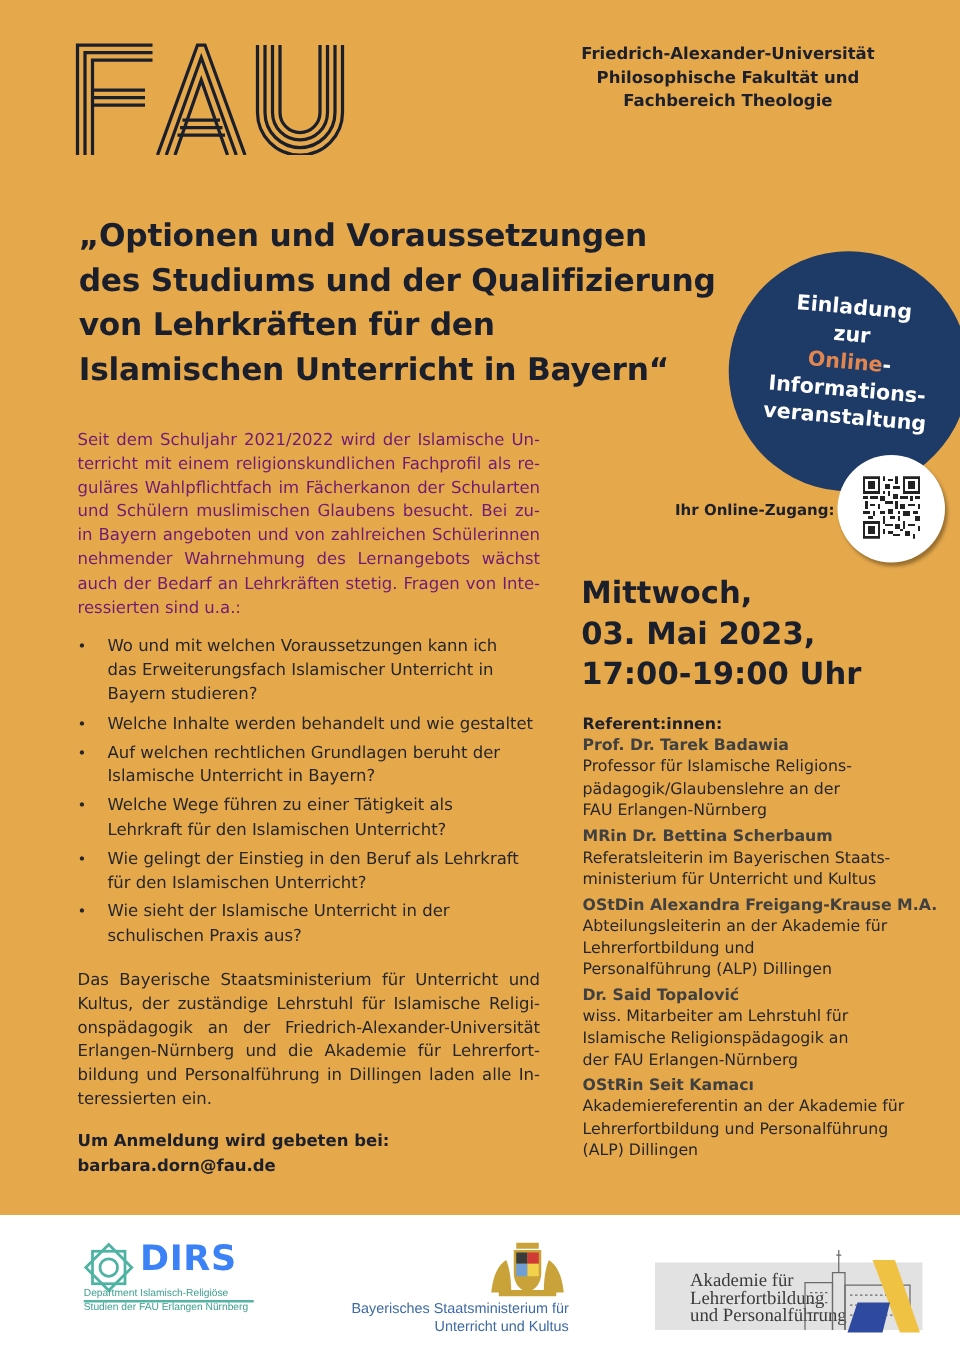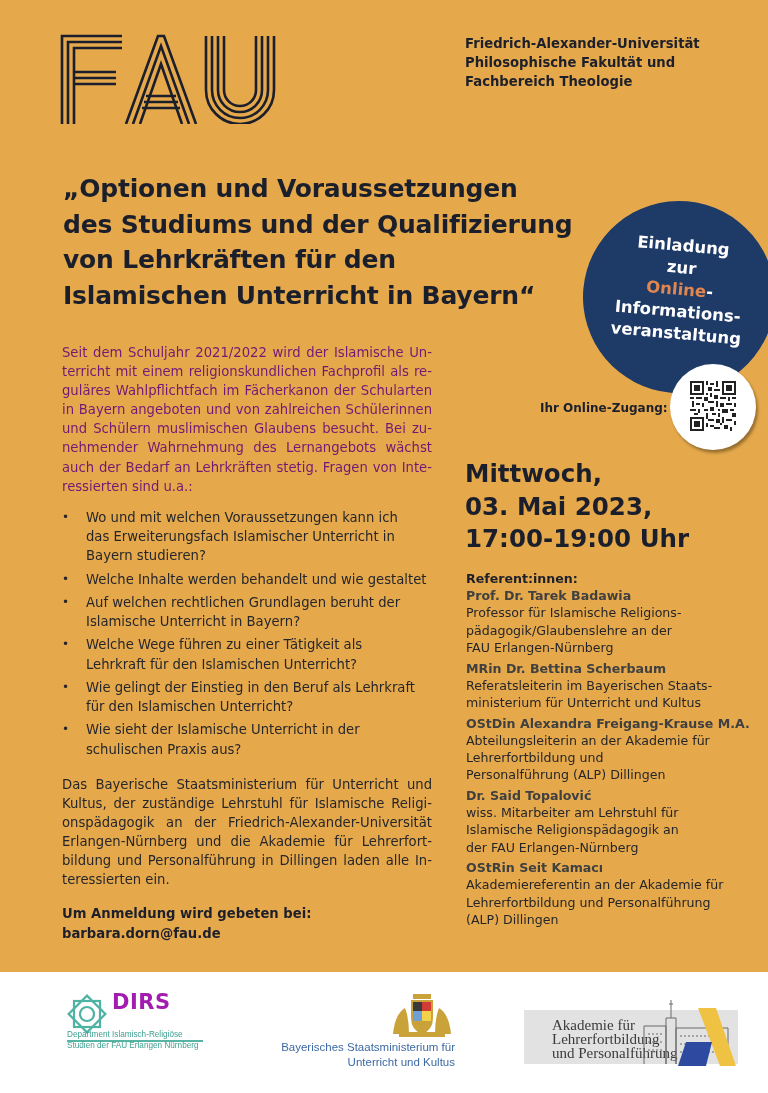--- a/index.html
+++ b/index.html
@@ -1,21 +1,21 @@
 <!DOCTYPE html>
 <html><head>
 <meta charset="utf-8">
 <style>
   * { box-sizing: border-box; margin: 0; padding: 0; }
   html, body { width: 768px; height: 1093px; overflow: hidden; }
   body { font-family: "DejaVu Sans", sans-serif; color: #1d1f2a; background: #ffffff; position: relative; }
   .poster { position: absolute; left: 0; top: 0; width: 768px; height: 972px; background: #e5a94c; }
   .logo-fau { position: absolute; left: 60px; top: 34px; width: 234px; height: 90px; }
   .inst { position: absolute; left: 465px; top: 34px; font-weight: bold; font-size: 13.2px; line-height: 19px; color: #1d1f2a; }
-  .inst div { white-space: nowrap; }
+  .inst div { white-space: nowrap; text-align: center; }
   .title { position: absolute; left: 63px; top: 171px; width: 540px; font-weight: bold; font-size: 25px; line-height: 35.5px; color: #1b1e2b; letter-spacing: -0.2px; }
   .title div { white-space: nowrap; }
   .badge { position: absolute; left: 583px; top: 201px; width: 192px; height: 192px; border-radius: 50%; background: #1e3a66; color: #ffffff; text-align: center; font-weight: bold; font-size: 16.5px; line-height: 22px; padding-top: 34px; transform: rotate(5deg); }
   .badge .hl { color: #e2864f; }
   .qr-wrap { position: absolute; left: 670px; top: 364px; width: 86px; height: 86px; border-radius: 50%; background: #ffffff; box-shadow: 2px 3px 3px rgba(60,40,10,0.45); }
   .qr { position: absolute; left: 20px; top: 17px; width: 46px; height: 50px; }
   .zugang { position: absolute; left: 540px; top: 401px; font-weight: bold; font-size: 12px; color: #1d1f2a; white-space: nowrap; }
   .intro { position: absolute; left: 62px; top: 343px; width: 370px; font-size: 13.2px; line-height: 19.1px; text-align: justify; color: #701a75; }
   .intro span.line { display: block; text-align: justify; text-align-last: justify; white-space: nowrap; }
   .intro span.last { text-align-last: left; }
@@ -29,21 +29,21 @@
   .register { position: absolute; left: 62px; top: 904px; font-weight: bold; font-size: 13.2px; line-height: 19.5px; color: #1d1f2a; }
   .date { position: absolute; left: 465px; top: 458px; font-weight: bold; font-size: 24.5px; line-height: 32.5px; color: #1b1e2b; white-space: nowrap; }
   .speakers { position: absolute; left: 466px; top: 570px; width: 290px; font-size: 12.6px; line-height: 17.2px; color: #26262a; }
   .speakers .head { font-weight: bold; color: #1d1f2a; }
   .speaker { margin-bottom: 3.5px; }
   .speaker .name { font-weight: bold; color: #404040; white-space: nowrap; }
   .speaker .role div { white-space: nowrap; }
   .footer { position: absolute; left: 0; top: 972px; width: 768px; height: 121px; background: #ffffff; }
   .dirs { position: absolute; left: 65px; top: 20px; width: 140px; height: 80px; }
   .dirs .mark { position: absolute; left: 0; top: 0; width: 44px; height: 44px; }
-  .dirs .word { position: absolute; left: 47px; top: -2px; font-weight: bold; font-size: 21px; color: #a21caf; letter-spacing: 0.5px; }
+  .dirs .word { position: absolute; left: 47px; top: -2px; font-weight: bold; font-size: 28px; color: #3b82f6; letter-spacing: 0.5px; }
   .dirs .rule { position: absolute; left: 2px; top: 48px; width: 136px; height: 1.5px; background: #56b4a5; }
   .dirs .sub { position: absolute; left: 2px; top: 37px; font-size: 8.2px; line-height: 11px; color: #3ea090; white-space: nowrap; font-family: "Liberation Sans", sans-serif; }
   .bay { position: absolute; left: 265px; top: 22px; width: 198px; height: 80px; text-align: right; }
   .bay .arms { position: absolute; left: 126px; top: 0; width: 62px; height: 44px; }
   .bay .txt { position: absolute; right: 8px; top: 46px; font-size: 11.5px; line-height: 14.5px; color: #3d6aa3; white-space: nowrap; font-family: Liberation Sans, sans-serif; }
   .alp { position: absolute; left: 524px; top: 20px; width: 220px; height: 76px; }
   .alp .box { position: absolute; left: 0; top: 18px; width: 214px; height: 54px; background: #e2e2e2; }
   .alp .txt { position: absolute; left: 28px; top: 27px; font-size: 15px; line-height: 13.8px; color: #3b3b3b; white-space: nowrap; font-family: Liberation Serif, serif; }
   .alp .pic { position: absolute; left: 112px; top: 0; width: 110px; height: 76px; }
 </style>
@@ -151,22 +151,22 @@
           <rect x="20" y="23" width="1" height="2"></rect>
           <rect x="15" y="21" width="1" height="1"></rect>
       </g>
     </svg>
   </div>
 
   <div class="intro">
     <span class="line">Seit dem Schuljahr 2021/2022 wird der Islamische Un-</span>
     <span class="line">terricht mit einem religionskundlichen Fachprofil als re-</span>
     <span class="line">guläres Wahlpflichtfach im Fächerkanon der Schularten</span>
+    <span class="line">und Schülern muslimischen Glaubens besucht. Bei zu-</span>
     <span class="line">in Bayern angeboten und von zahlreichen Schülerinnen</span>
-    <span class="line">und Schülern muslimischen Glaubens besucht. Bei zu-</span>
     <span class="line">nehmender Wahrnehmung des Lernangebots wächst</span>
     <span class="line">auch der Bedarf an Lehrkräften stetig. Fragen von Inte-</span>
     <span class="line last">ressierten sind u.a.:</span>
   </div>
 
   <ul class="questions">
     <li>
       <span class="bullet">•</span>
       <span class="t">Wo und mit welchen Voraussetzungen kann ich</span>
       <span class="t">das Erweiterungsfach Islamischer Unterricht in</span>

